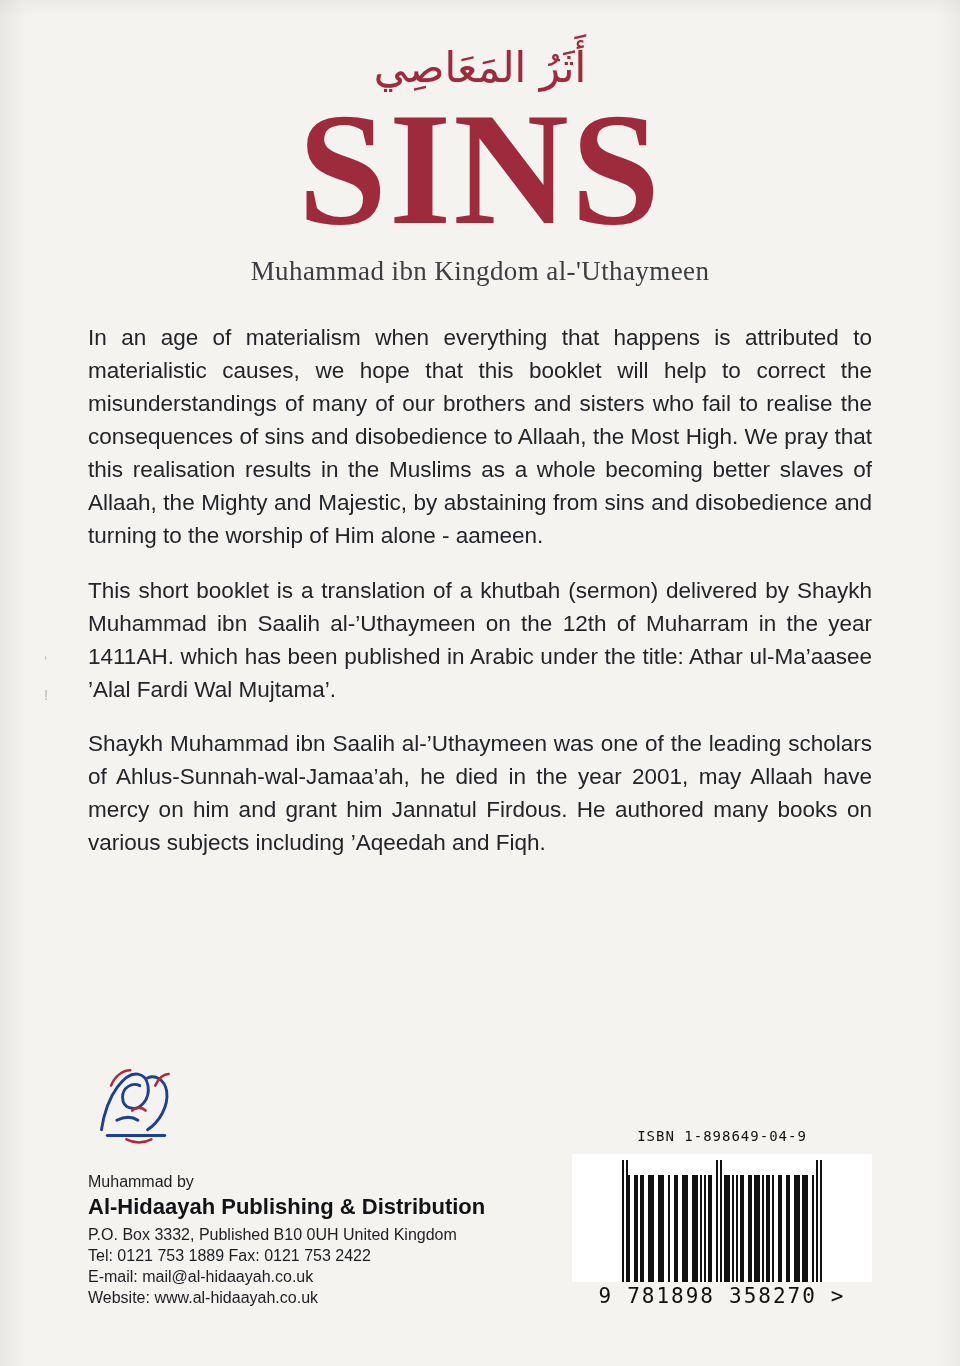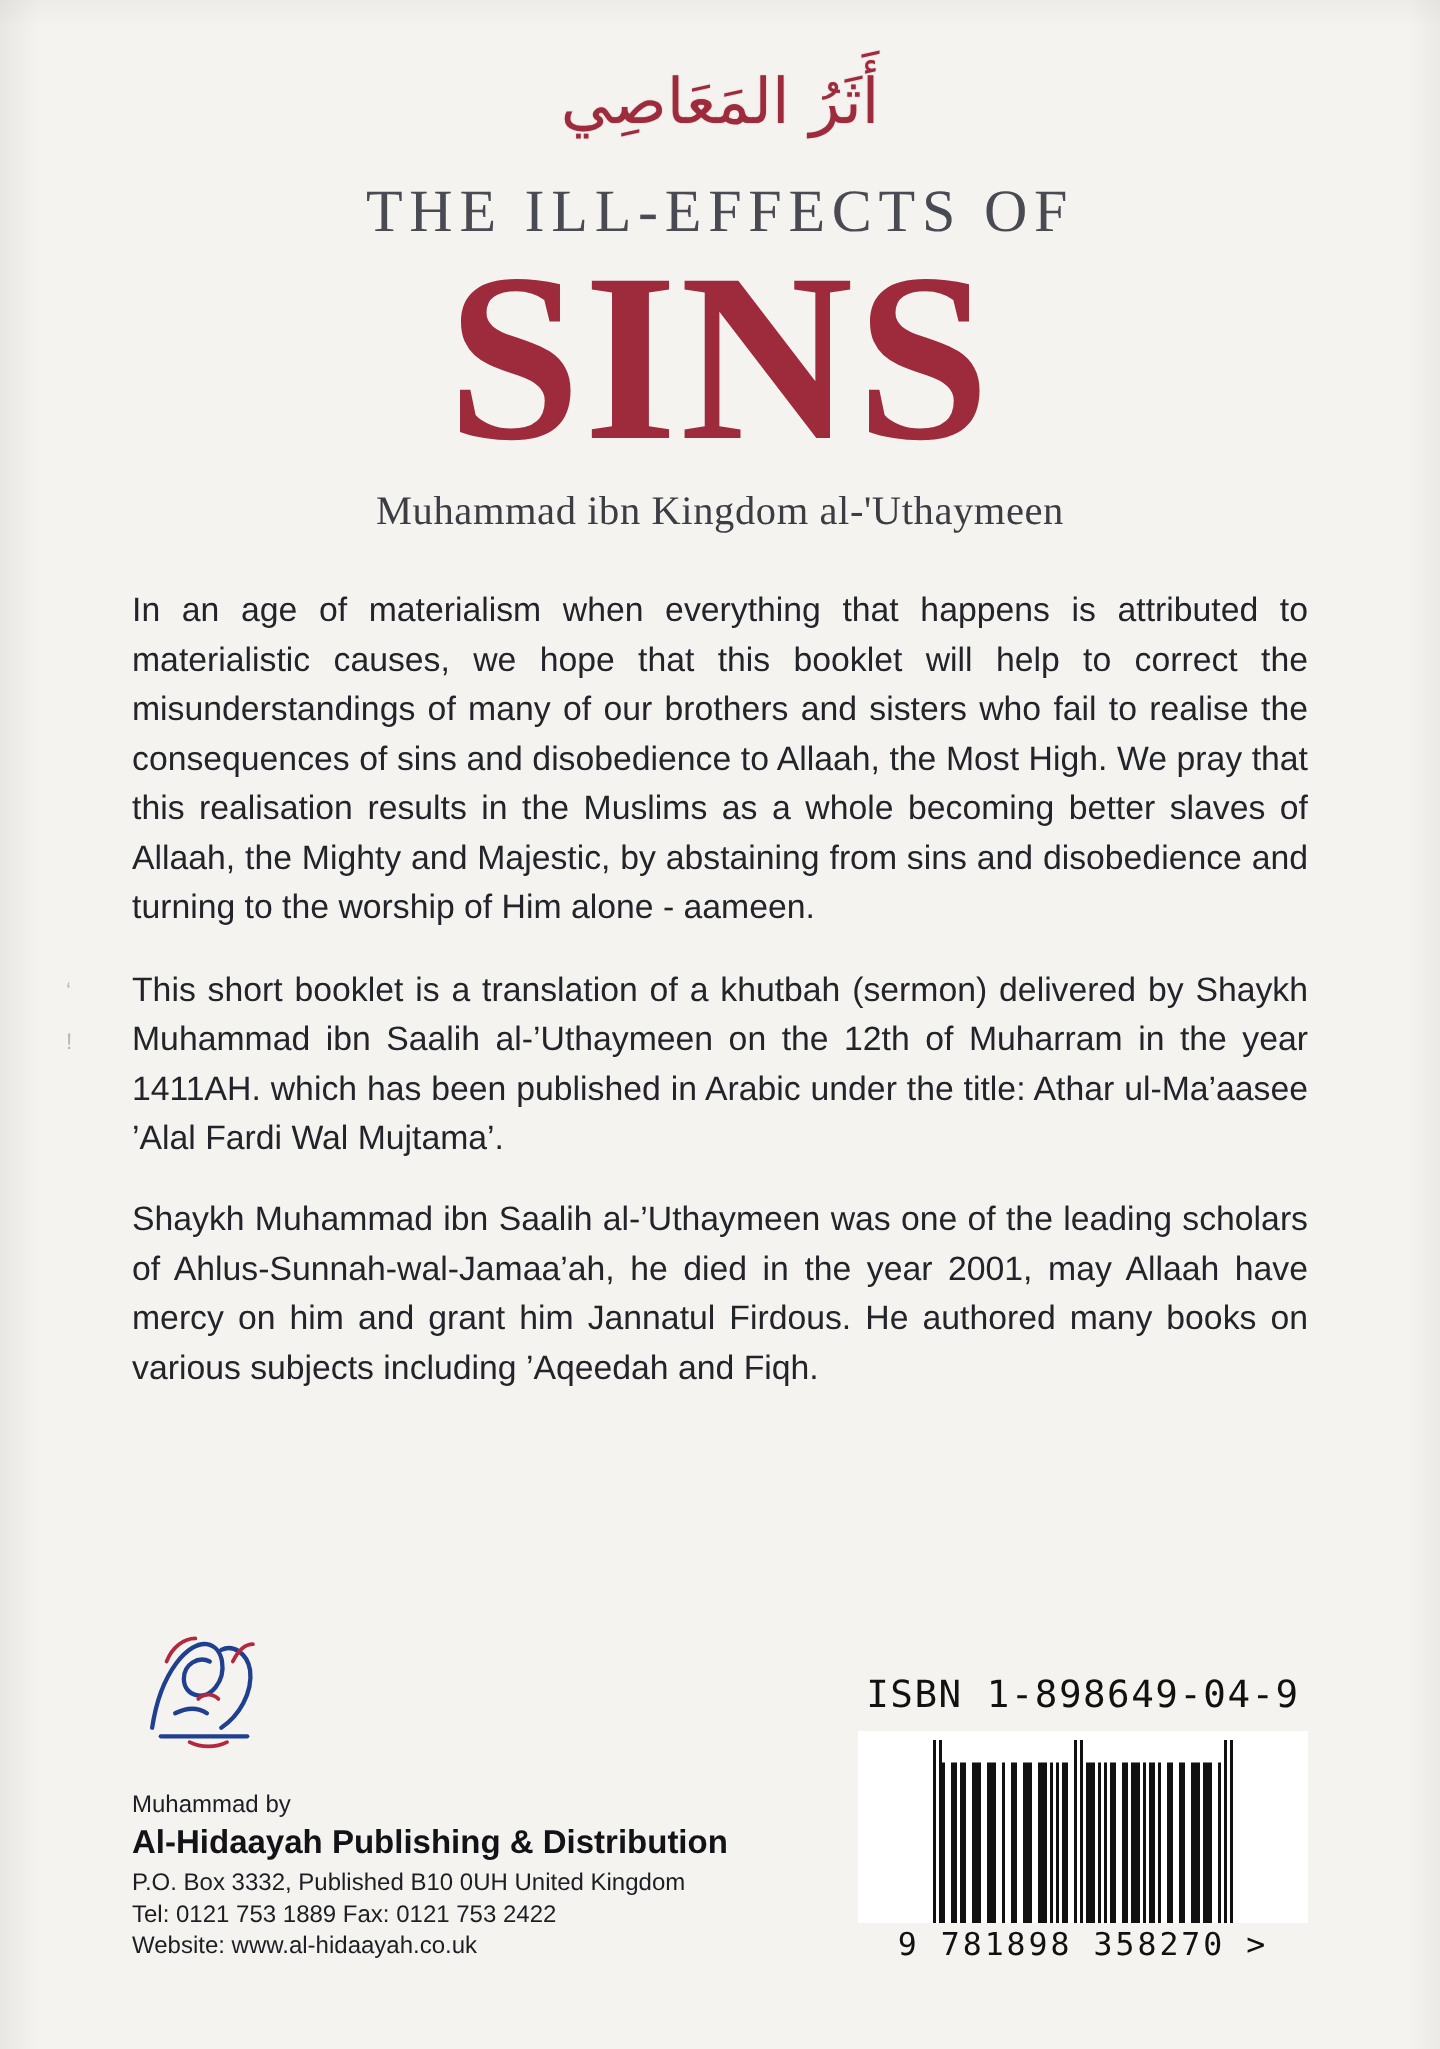--- a/index.html
+++ b/index.html
@@ -113,21 +113,21 @@
   }
   .pub-lines div { white-space: nowrap; }
 
   
   .isbn-block {
     width: 300px;
     text-align: center;
   }
   .isbn-text {
     font-family: "DejaVu Sans Mono", monospace;
-    font-size: 25px;
+    font-size: 14px;
     letter-spacing: 1px;
     color: #111;
     margin-bottom: 10px;
     white-space: nowrap;
   }
   .barcode {
     height: 128px;
     display: flex;
     align-items: flex-end;
     justify-content: center;
@@ -166,21 +166,20 @@
 
 <div class="page">
 
   <span class="margin-mark" style="top:652px;">‘</span>
   <span class="margin-mark" style="top:686px;">!</span>
 
   <div class="content">
 
     <div class="arabic-title">أَثَرُ المَعَاصِي</div>
 
-    <div class="main-title">THE ILL-EFFECTS OF</div>
 
     <div class="big-title">SINS</div>
 
     <div class="author">Muhammad ibn Kingdom al-'Uthaymeen</div>
 
     <div class="blurb">
       <p>In an age of materialism when everything that happens is attributed to materialistic causes, we hope that this booklet will help to correct the misunderstandings of many of our brothers and sisters who fail to realise the consequences of sins and disobedience to Allaah, the Most High. We pray that this realisation results in the Muslims as a whole becoming better slaves of Allaah, the Mighty and Majestic, by abstaining from sins and disobedience and turning to the worship of Him alone - aameen.</p>
       <p>This short booklet is a translation of a khutbah (sermon) delivered by Shaykh Muhammad ibn Saalih al-’Uthaymeen on the 12th of Muharram in the year 1411AH. which has been published in Arabic under the title: Athar ul-Ma’aasee ’Alal Fardi Wal Mujtama’.</p>
       <p>Shaykh Muhammad ibn Saalih al-’Uthaymeen was one of the leading scholars of Ahlus-Sunnah-wal-Jamaa’ah, he died in the year 2001, may Allaah have mercy on him and grant him Jannatul Firdous. He authored many books on various subjects including ’Aqeedah and Fiqh.</p>
     </div>
@@ -206,20 +205,21 @@
             <path d="M40 90 C48 94, 58 94, 66 90"></path>
           </g>
         </svg>
       </div>
 
       <div class="pub-small">Muhammad by</div>
       <div class="pub-name">Al-Hidaayah Publishing &amp; Distribution</div>
       <div class="pub-small pub-lines">
         <div>P.O. Box 3332, Published B10 0UH United Kingdom</div>
         <div>Tel: 0121 753 1889   Fax: 0121 753 2422</div>
+        <div>E-mail: mail@al-hidaayah.co.uk</div>
         <div>Website: www.al-hidaayah.co.uk</div>
       </div>
     </div>
 
     <div class="isbn-block">
       <div class="isbn-text">ISBN 1-898649-04-9</div>
       <div class="barcode" id="barcode">
           <i style="width:2px"></i>
           <i style="background:transparent;width:2px"></i>
           <i style="width:2px"></i>

